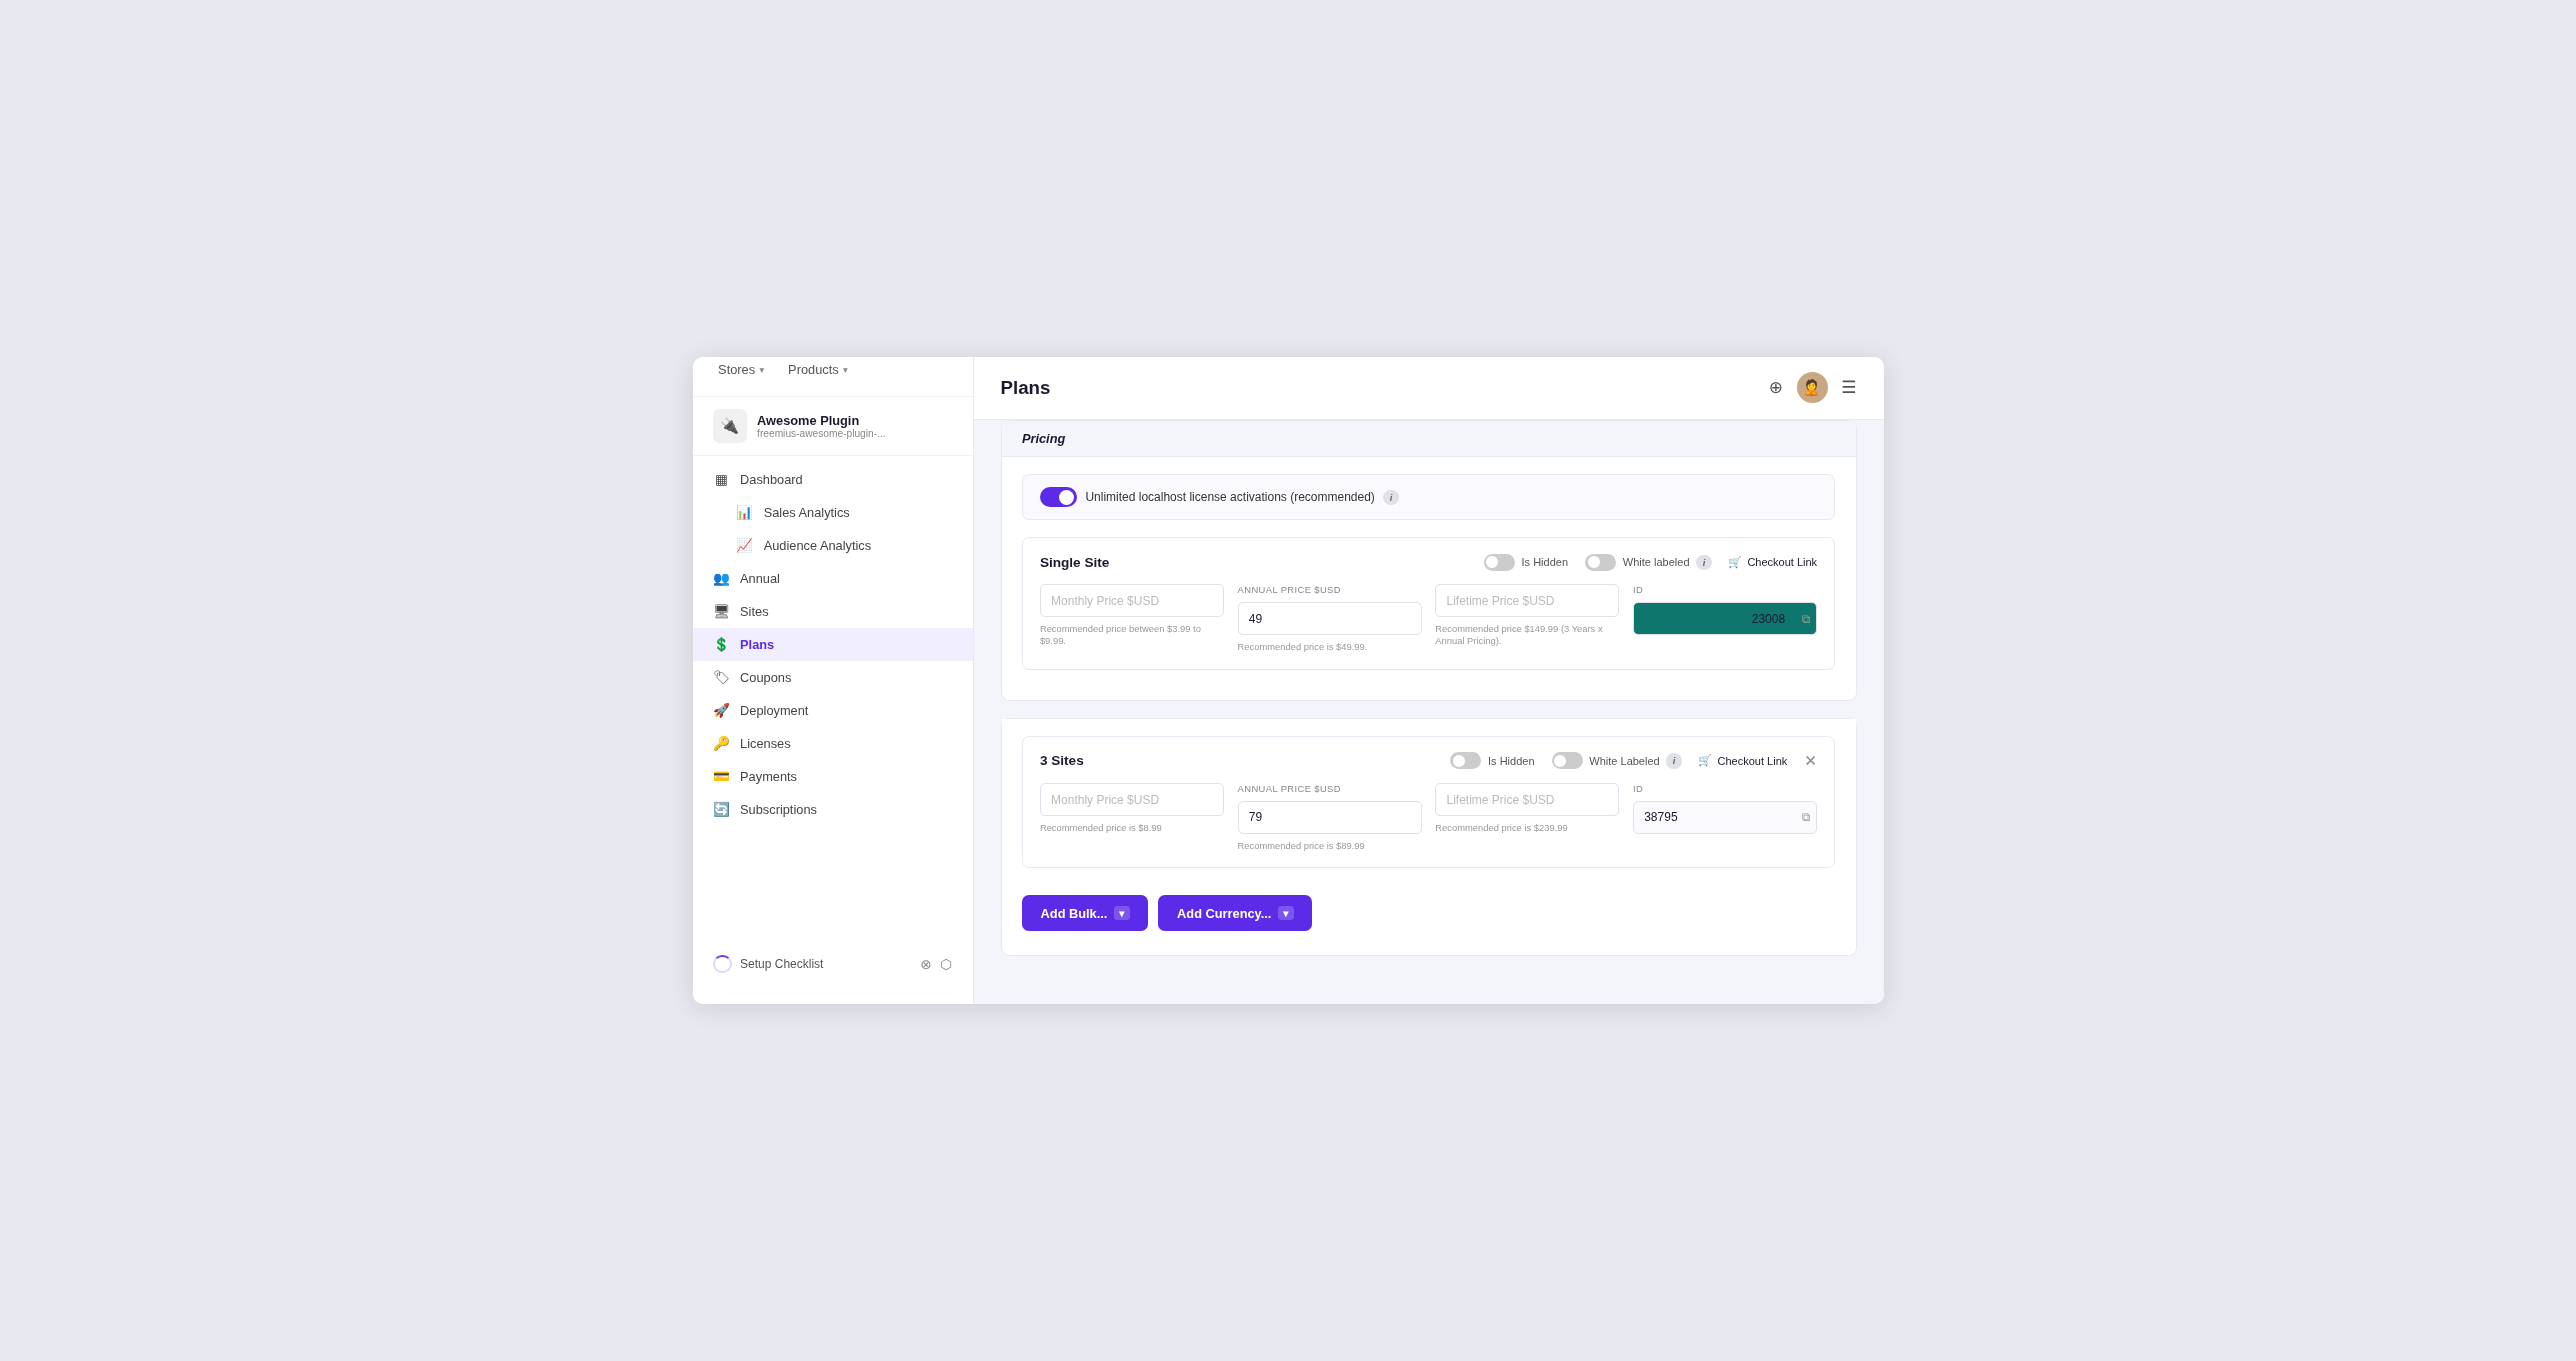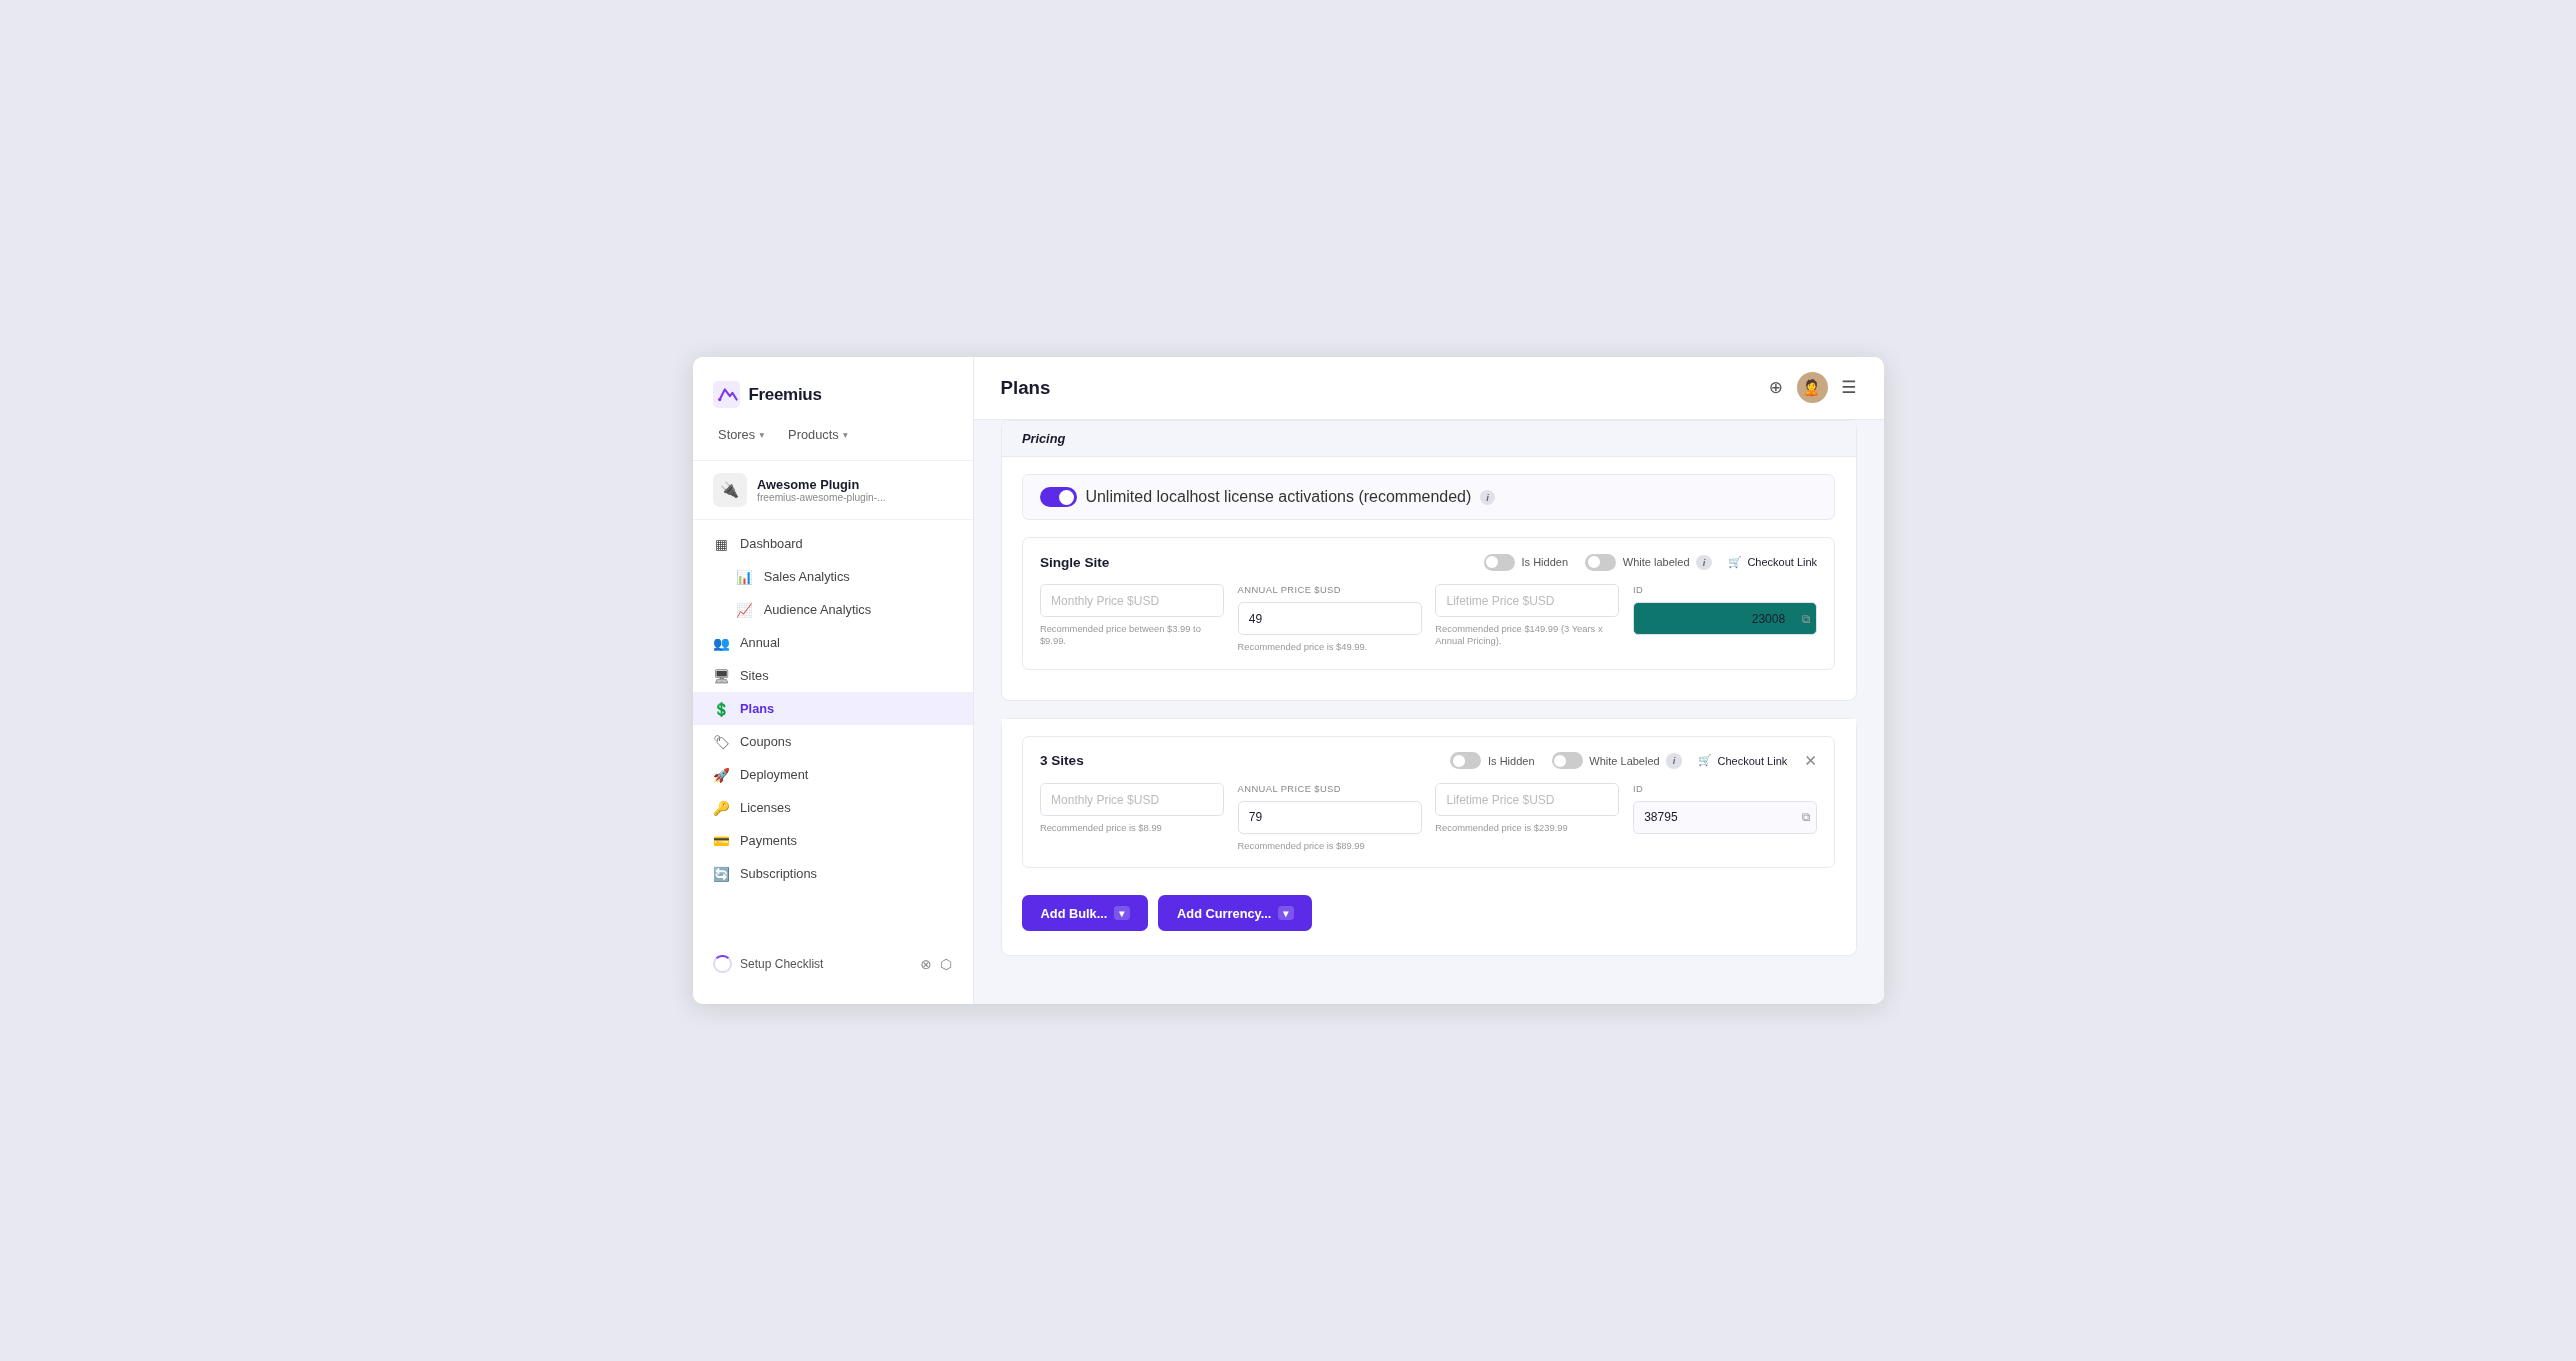--- a/index.html
+++ b/index.html
@@ -220,21 +220,21 @@
     .toggle-track::before {
       content: '';
       position: absolute;
       width: 15.3px;
       height: 15.3px;
       left: 18.7px;
       top: 2.6px;
       background: #fff;
       border-radius: 50%;
     }
-    .toggle-label { font-size: 16px; color: #333; }
+    .toggle-label { font-size: 12px; color: #333; }
     .info-icon {
       background: #e0e0e8;
       color: #666;
       border-radius: 50%;
       width: 15.3px;
       height: 15.3px;
       font-size: 9.4px;
       display: inline-flex;
       align-items: center;
       justify-content: center;
@@ -384,29 +384,20 @@
       background: #fff;
       border-radius: 0 0 8.5px 8.5px;
     }
   </style>
 </head>
 <body>
 
 <div class="app-window">
 
   <div class="sidebar">
-    <div class="sidebar-header">
-
-      <svg class="logo-icon" viewBox="0 0 32 32" fill="none">
-        <rect width="32" height="32" rx="6" fill="#7c3aed" opacity="0.1"></rect>
-        <path d="M8 22 L14 10 L20 18 L23 14 L28 22" stroke="#7c3aed" stroke-width="2.5" stroke-linecap="round" stroke-linejoin="round" fill="none"></path>
-        <circle cx="8" cy="22" r="2" fill="#7c3aed"></circle>
-      </svg>
-      <span class="logo-text">Freemius</span>
-    </div>
 
     <div class="store-products-bar">
       <button class="store-products-btn">
         <span>Stores</span>
         <span class="chevron-down">▾</span>
       </button>
       <button class="store-products-btn">
         <span>Products</span>
         <span class="chevron-down">▾</span>
       </button>

